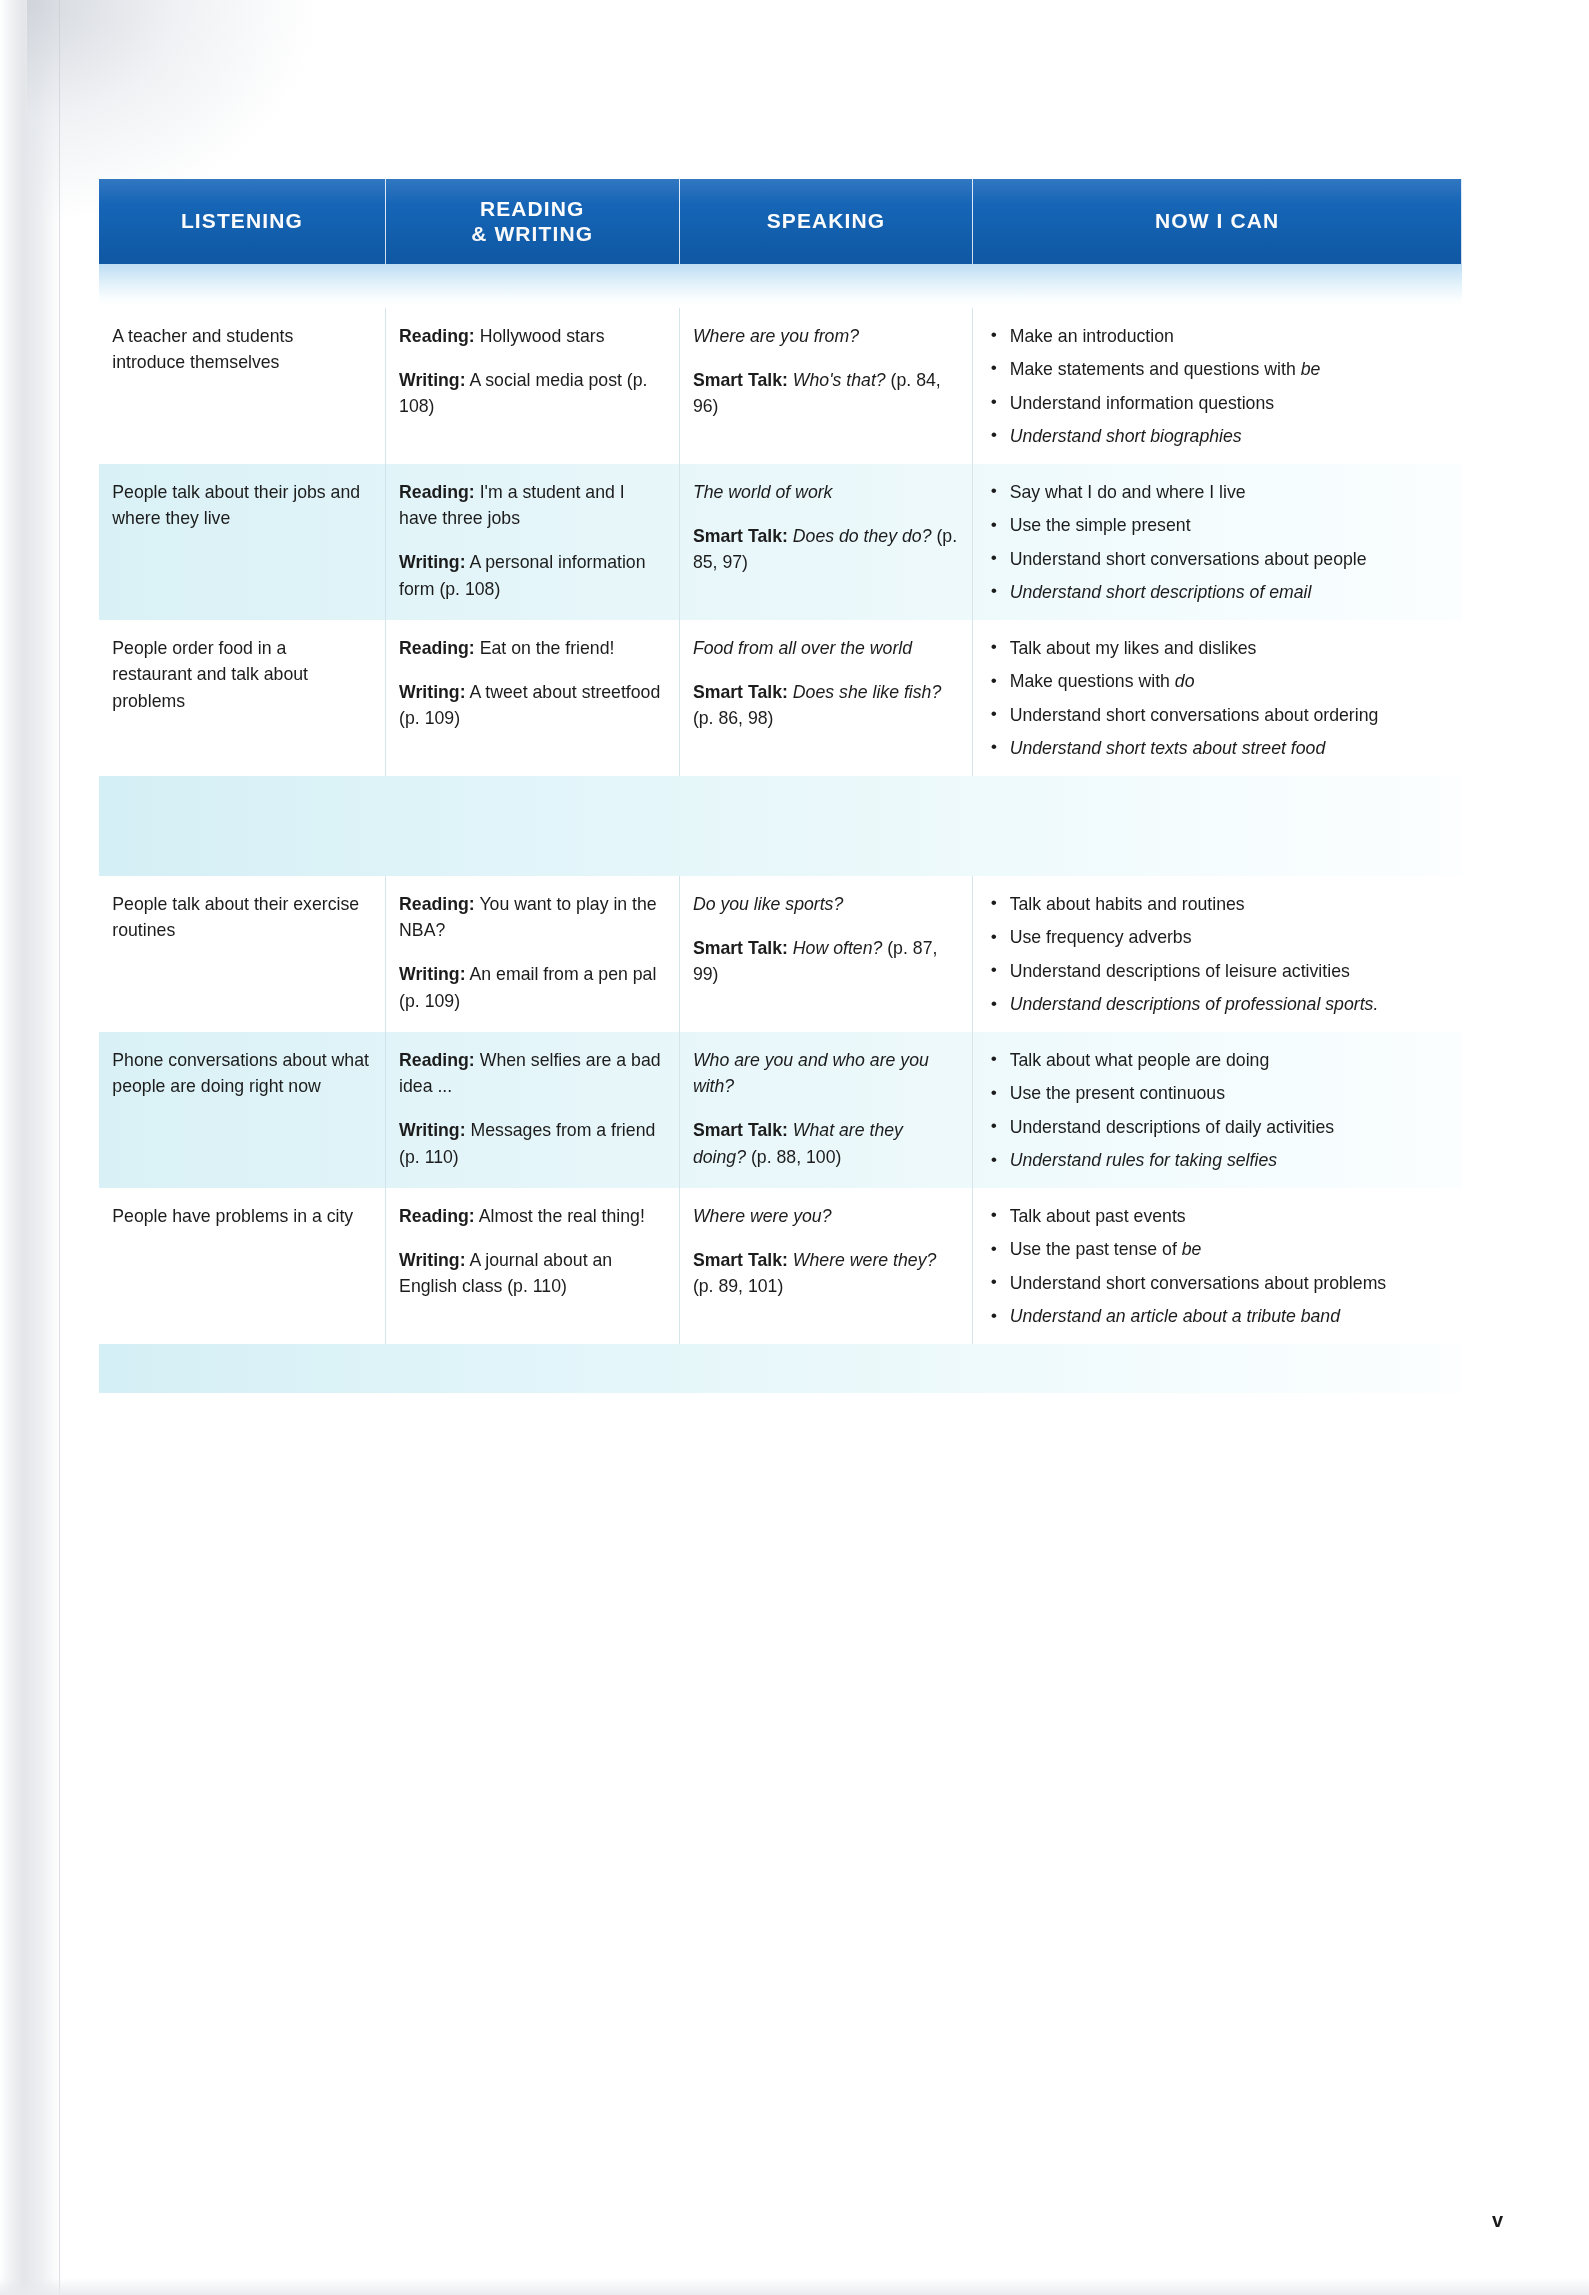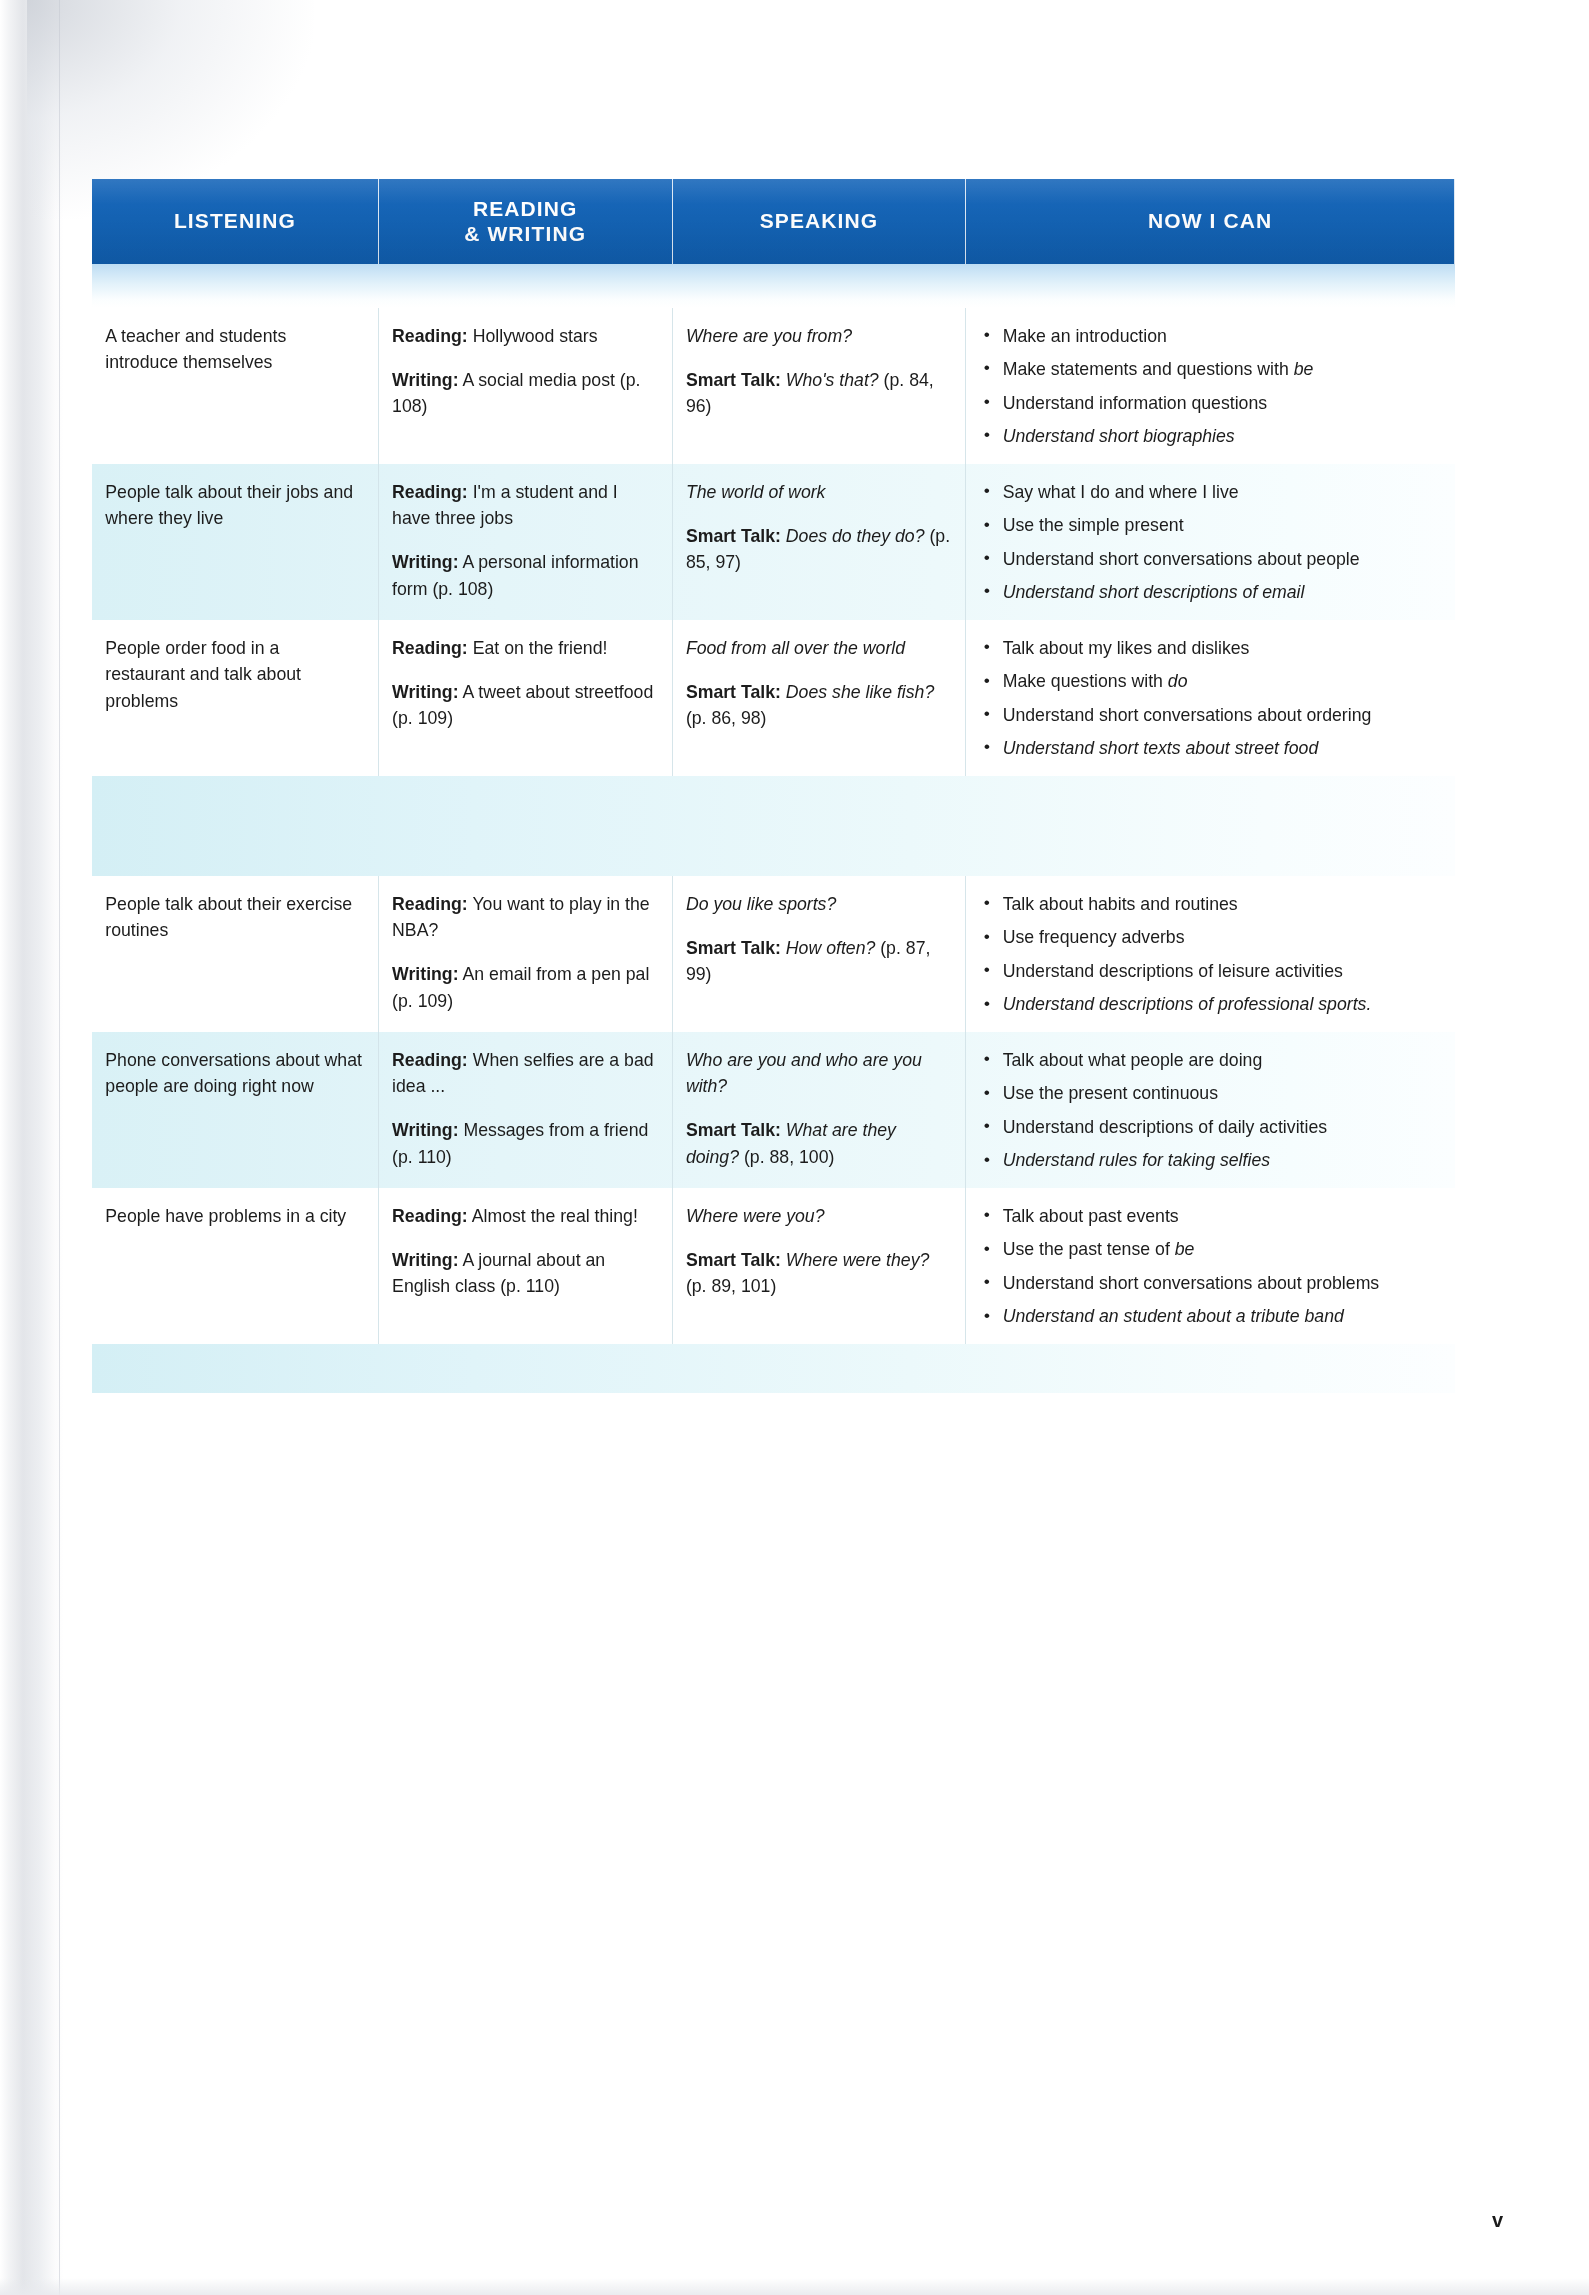--- a/index.html
+++ b/index.html
@@ -53,21 +53,21 @@
   .bottom-edge {
     position: absolute;
     left: 0; bottom: 0;
     width: 100%; height: 17.4px;
     background: linear-gradient(to top, rgba(232,234,238,0.9), rgba(255,255,255,0));
   }
 
   
   .table-wrap {
     position: absolute;
-    left: 92px;
+    left: 99px;
     top: 179px;
     width: 1363px;
   }
 
   .grid-row {
     display: flex;
     width: 100%;
   }
   .c1 { width: 287px; }
   .c2 { width: 294px; }
@@ -353,21 +353,21 @@
         </div>
         <div class="cell c3">
           <p class="blk ital">Where were you?</p>
           <p class="blk"><span class="lbl">Smart Talk:</span> <span class="ital">Where were they?</span> <span>(p. 89, 101)</span></p>
         </div>
         <div class="cell c4 no-rule">
           <ul class="cando">
             <li>Talk about past events</li>
             <li>Use the past tense of <em>be</em></li>
             <li>Understand short conversations about problems</li>
-            <li>Understand an student about a tribute band</li>
+            <li>Understand an article about a tribute band</li>
           </ul>
         </div>
       </div>
       <div class="band short"></div>
     </div>
 
 </div>
 
 <div class="folio">v</div>
 

